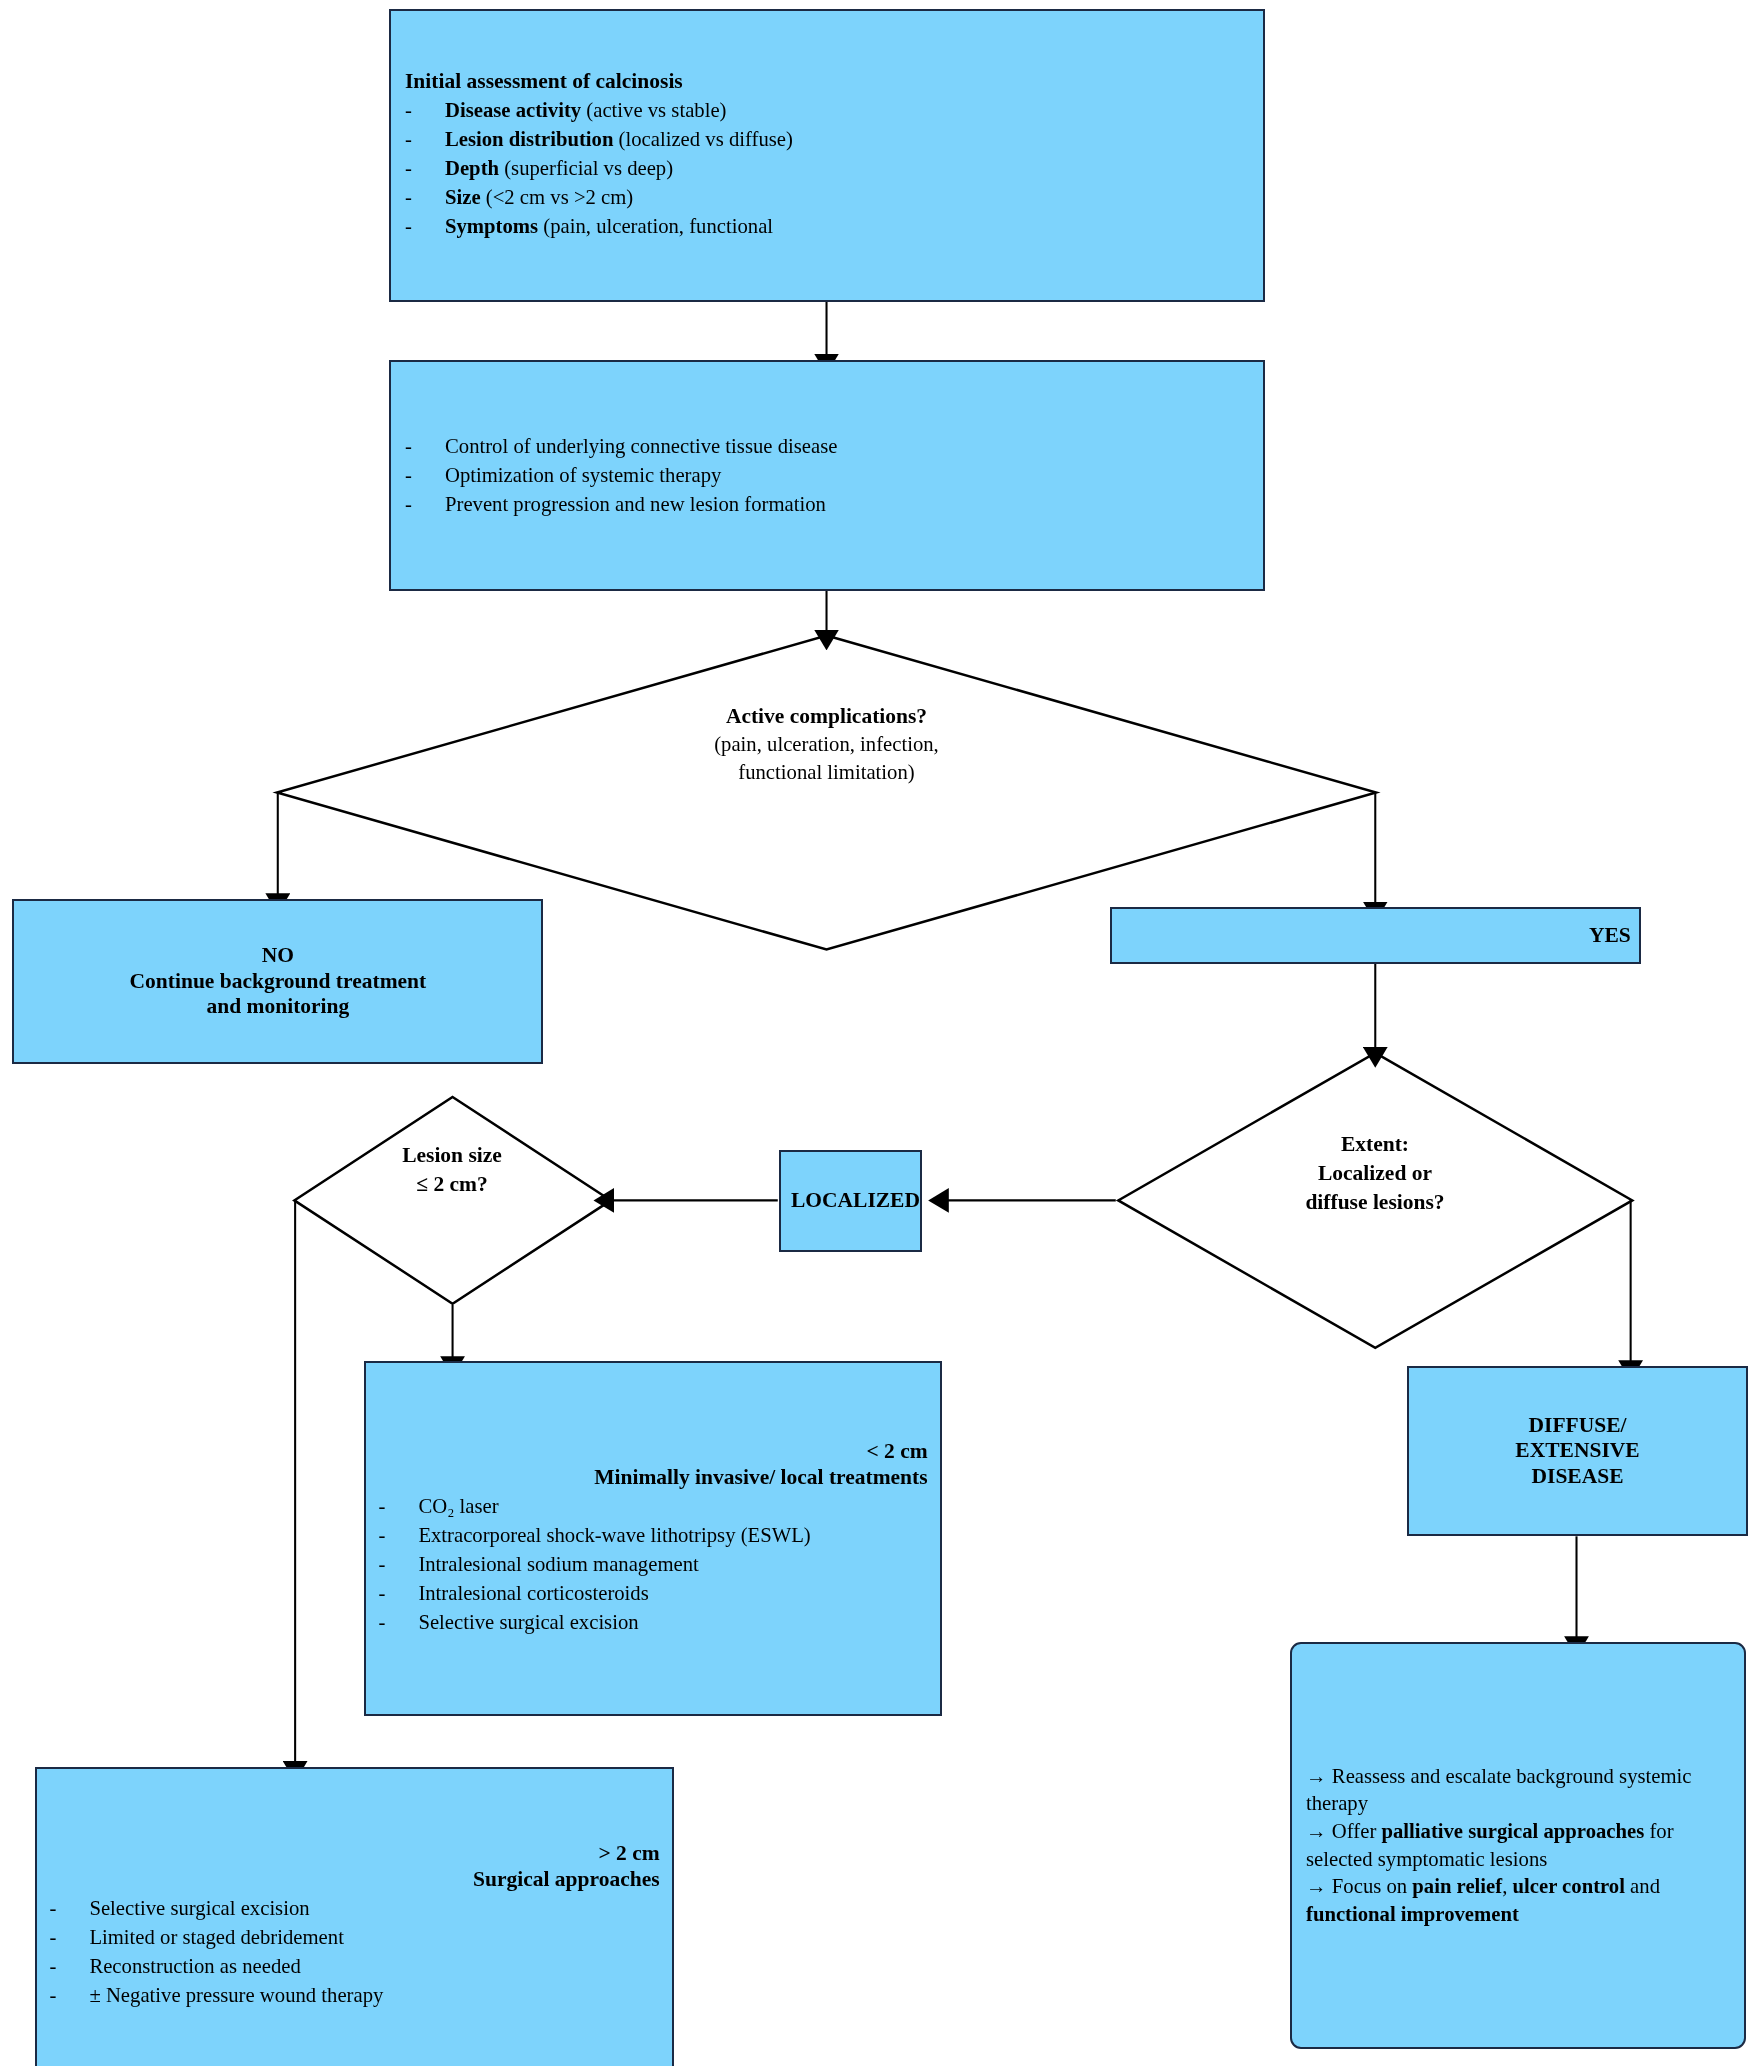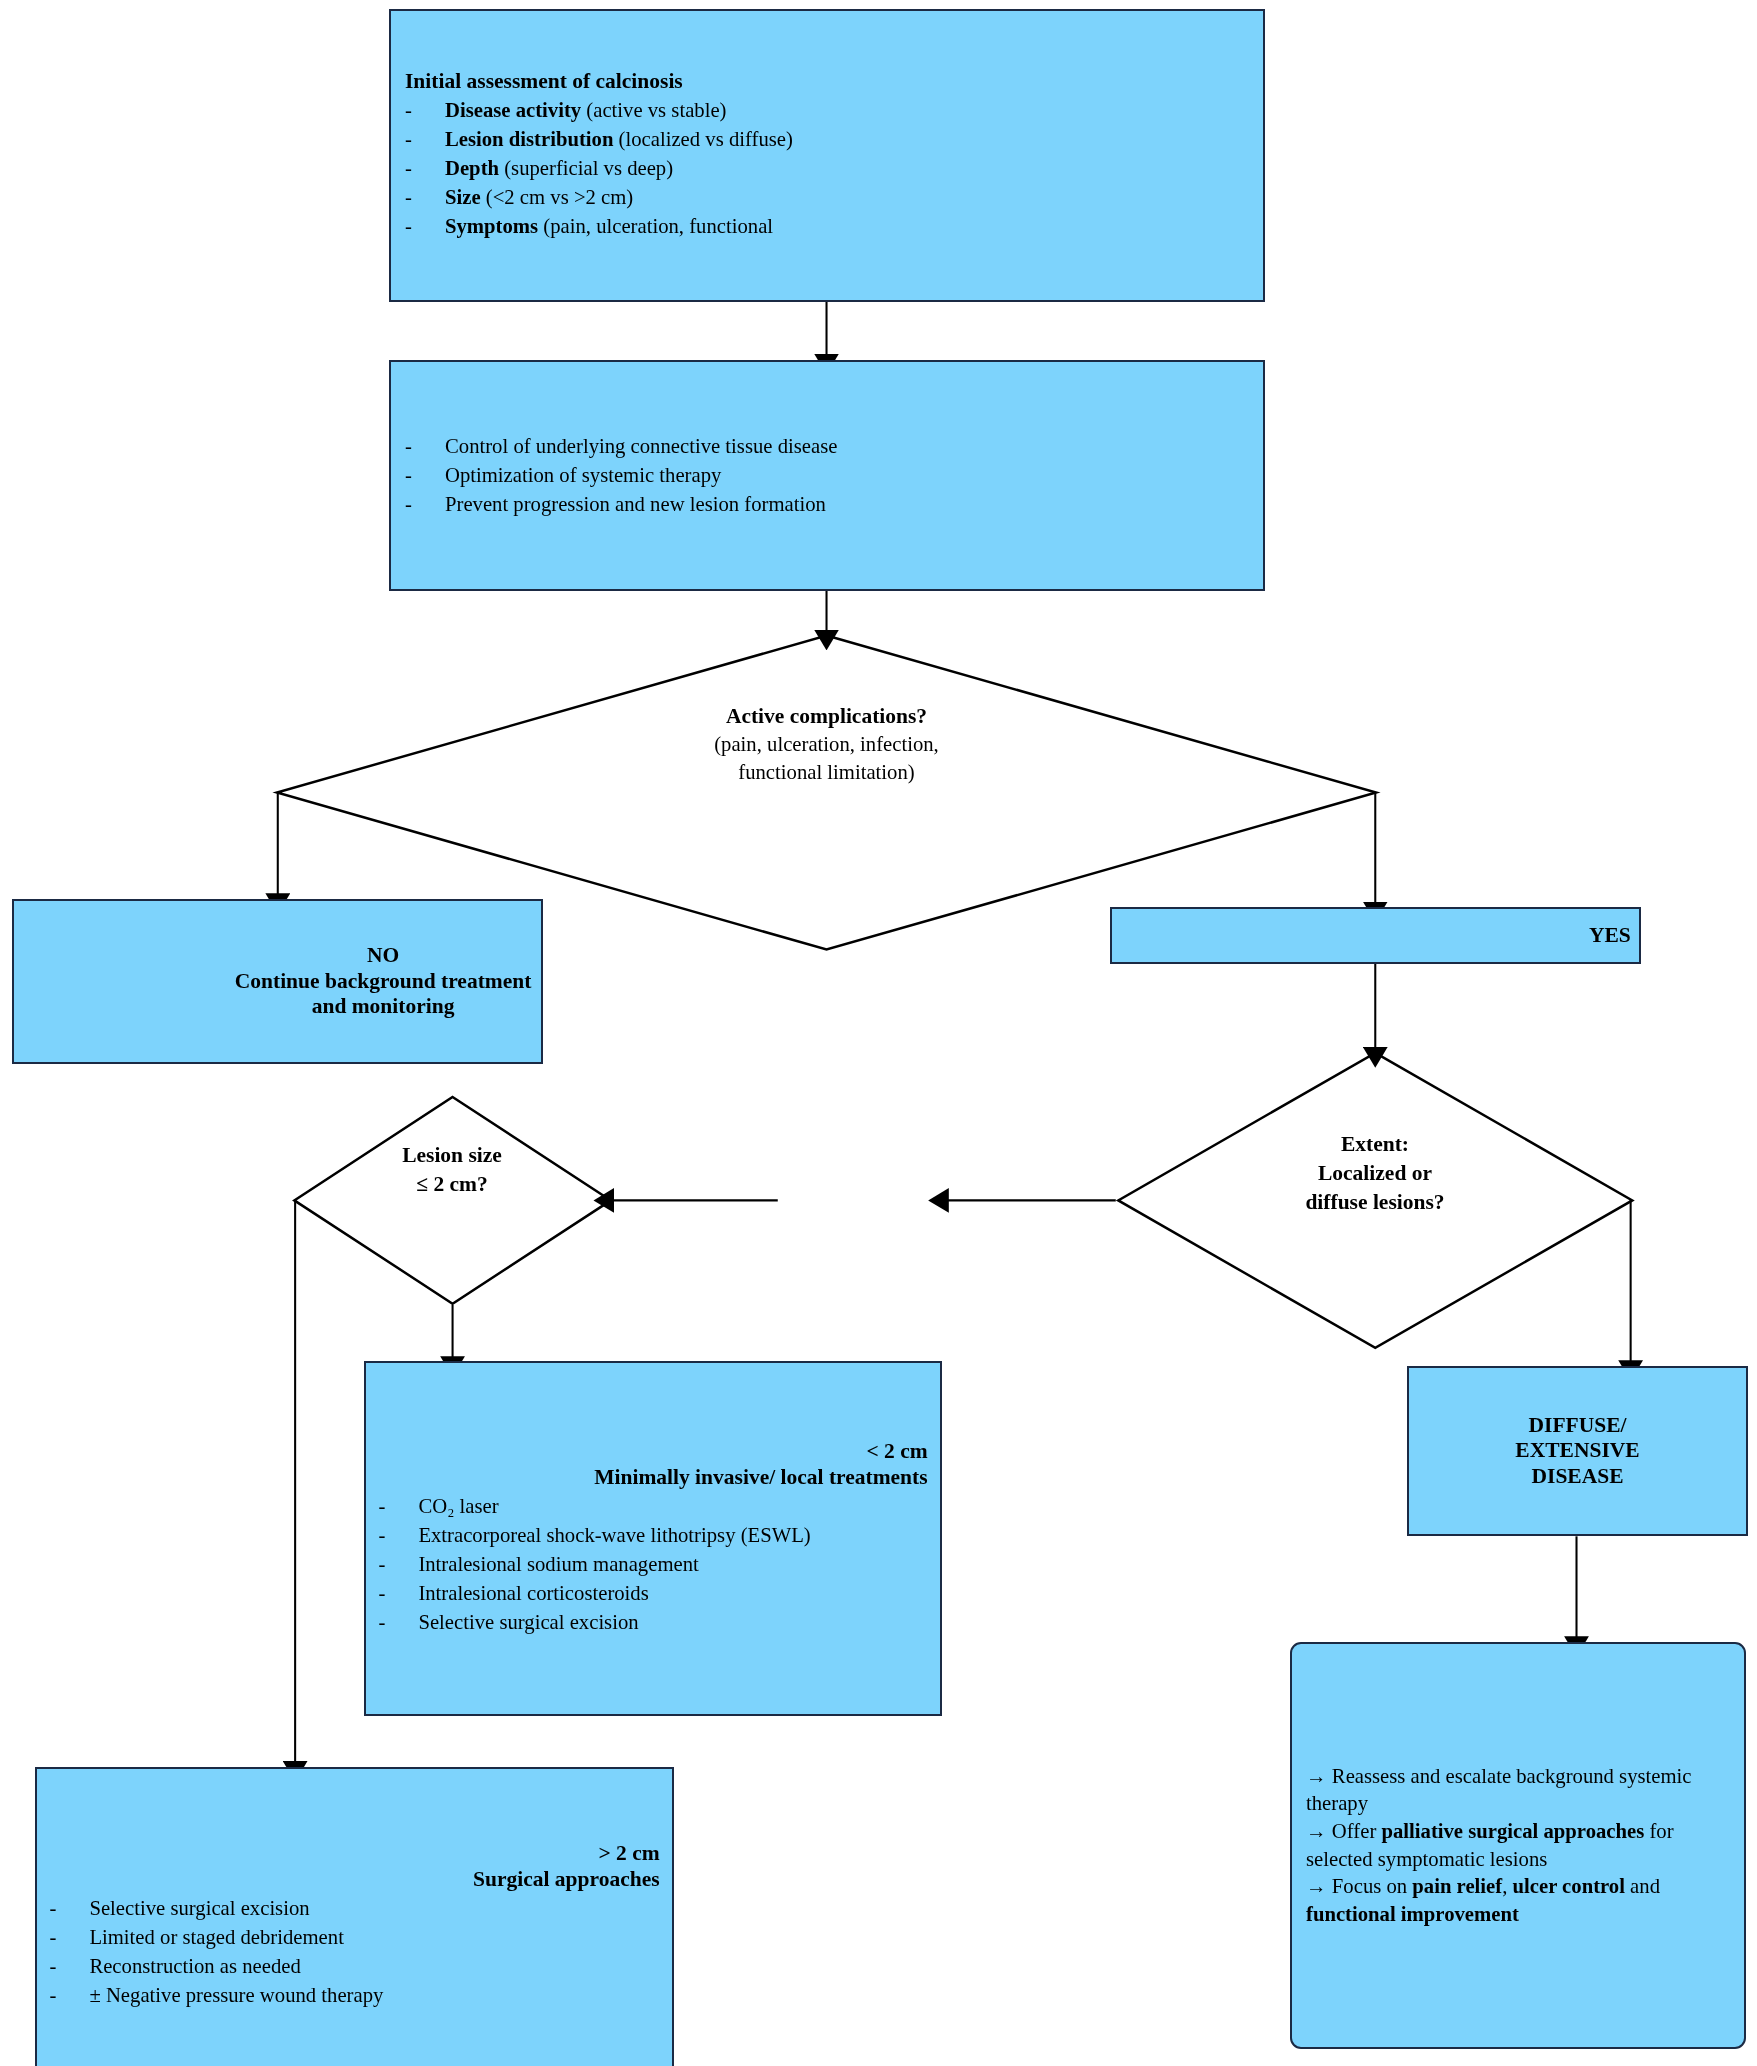--- a/index.html
+++ b/index.html
@@ -116,40 +116,43 @@
   </div>
 
   <div class="node" style="left:554px;top:702px;width:545px;height:182px;">
     <div class="diamond-label">
       <div class="l1">Active complications?</div>
       <div class="l2">(pain, ulceration, infection,</div>
       <div class="l2">functional limitation)</div>
     </div>
   </div>
 
-  <div class="node boxnode" style="left:12.4px;top:899px;width:531px;height:165px;padding:7.4px 10px;align-items:flex-end;">
+  <div class="node boxnode" style="left:12.4px;top:899px;width:531px;height:165px;padding:7.4px 10px;">
     <div class="centerblock">
       <div class="hdr">NO</div>
       <div class="hdr">Continue background treatment</div>
       <div class="hdr">and monitoring</div>
     </div>
   </div>
 
   <div class="node boxnode thinbox" style="left:1110px;top:907px;width:531px;height:57px;padding:0 8.3px;">
     <div class="hdr ctr">YES</div>
   </div>
 
   <div class="node" style="left:1184px;top:1130px;width:382px;height:140px;">
     <div class="diamond-label">
       <div class="l1">Extent:</div>
       <div class="l1">Localized or</div>
       <div class="l1">diffuse lesions?</div>
     </div>
   </div>
 
+  <div class="node boxnode" style="left:779px;top:1150px;width:143px;height:102px;">
+    <div class="hdr ctr">LOCALIZED</div>
+  </div>
 
   <div class="node" style="left:320px;top:1141px;width:264px;height:120px;">
     <div class="diamond-label">
       <div class="l1">Lesion size</div>
       <div class="l1">≤ 2 cm?</div>
     </div>
   </div>
 
   <div class="node boxnode" style="left:364px;top:1361px;width:578px;height:355px;padding:9px 12.4px;">
     <div class="hdr ctr">&lt; 2 cm</div>

